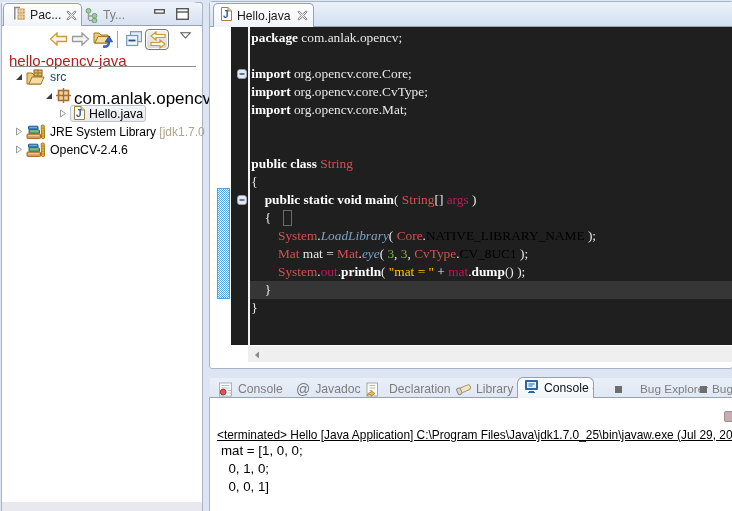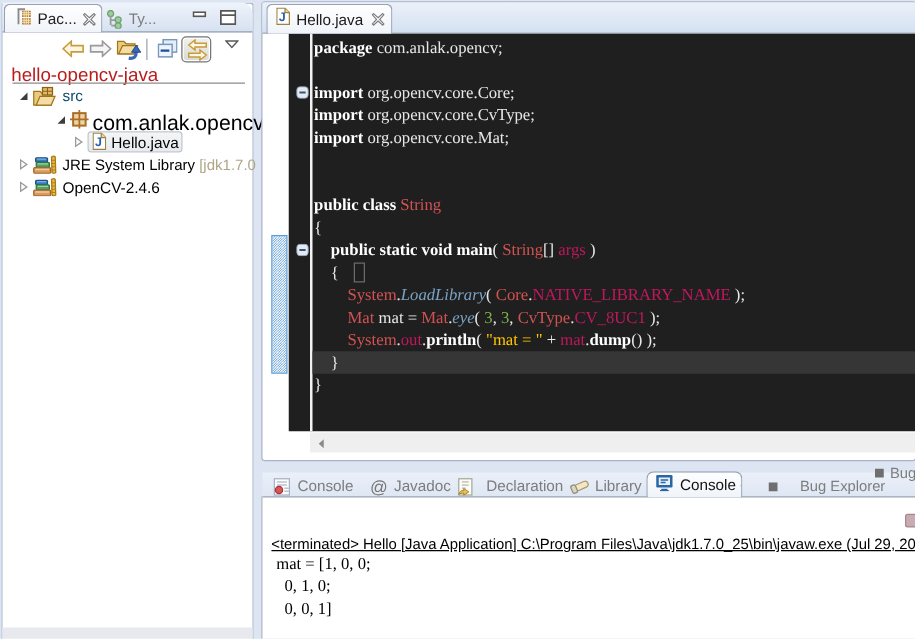--- a/index.html
+++ b/index.html
@@ -11,22 +11,22 @@
 .tabtxt{font-size:12.3px;color:#222}
 .graytab{position:absolute;display:flex;align-items:center;color:#7d7d7d;font-size:12.2px}
 
 .code{font-family:Liberation Serif, serif;font-size:13.35px;line-height:18px;white-space:pre;color:#e8e8e8}
 .kw{color:#fff;font-weight:bold}
 .cls{color:#d25252}
 .mi{color:#7ba3c4;font-style:italic}
 .vb{color:#be185d}
 .num{color:#7fb347}
 .str{color:#ffc600}
-.con{color:#be185d}
-.mono{font-family:Liberation Serif, serif}
+.con{color:#000000}
+.mono{font-family:Liberation Sans, sans-serif}
 </style></head>
 <body>
 
 <div class="view" style="left:1px;top:2px;width:202px;height:510px;border-radius:3px 3px 0 0;border-bottom:none"></div>
 <div class="abs" style="left:2px;top:2px;width:200px;height:24px;background:linear-gradient(#eff4fb,#d6e0f0);border-radius:0 9px 0 0"></div>
 <div class="abs" style="left:2px;top:25px;width:200px;height:1px;background:#97a1b4"></div>
 
 <div class="tabsel" style="left:3px;top:3px;width:79px;height:23px">
   <span style="margin-left:9px;display:inline-block" id="pkicon">
   <svg width="13" height="14" viewBox="0 0 13 14">
@@ -259,21 +259,21 @@
   </svg></span>
   <span style="margin-left:5px;font-size:12.2px;color:#111">Console</span>
   <svg width="11" height="11" viewBox="0 0 12 12" style="margin-left:3px">
       <path d="M2 1 L6 4.6 L10 1 L11 2 L7.4 6 L11 10 L10 11 L6 7.4 L2 11 L1 10 L4.6 6 L1 2 Z" fill="none" stroke="#7e7e7e" stroke-width="1.05"></path>
     </svg>
 </div>
 <div class="graytab" style="left:615px;top:381px;height:16px">
   <span style="display:inline-block;width:7px;height:7px;background:#6e6e6e"></span>
   <span style="margin-left:18px;font-size:11.8px">Bug Explorer</span>
 </div>
-<div class="graytab" style="left:700px;top:370px;height:16px">
+<div class="graytab" style="left:700px;top:381px;height:16px">
   <span style="display:inline-block;width:7px;height:7px;background:#6e6e6e"></span>
   <span style="margin-left:5px;font-size:11.8px">Bug</span>
 </div>
 
 <div class="abs" style="left:724px;top:411px;width:12px;height:11px;background:#c9abb2;border:1px solid #a08a92;border-radius:2px"></div>
 
 <div class="abs" style="left:217px;top:428px;width:515px;font-size:11.9px;color:#000;white-space:nowrap;overflow:hidden;text-decoration:underline">&lt;terminated&gt; Hello [Java Application] C:\Program Files\Java\jdk1.7.0_25\bin\javaw.exe (Jul 29, 20</div>
 
 <div class="abs mono" style="left:221px;top:442px;font-size:13.3px;line-height:18px;color:#000;white-space:pre">mat = [1, 0, 0;
   0, 1, 0;

